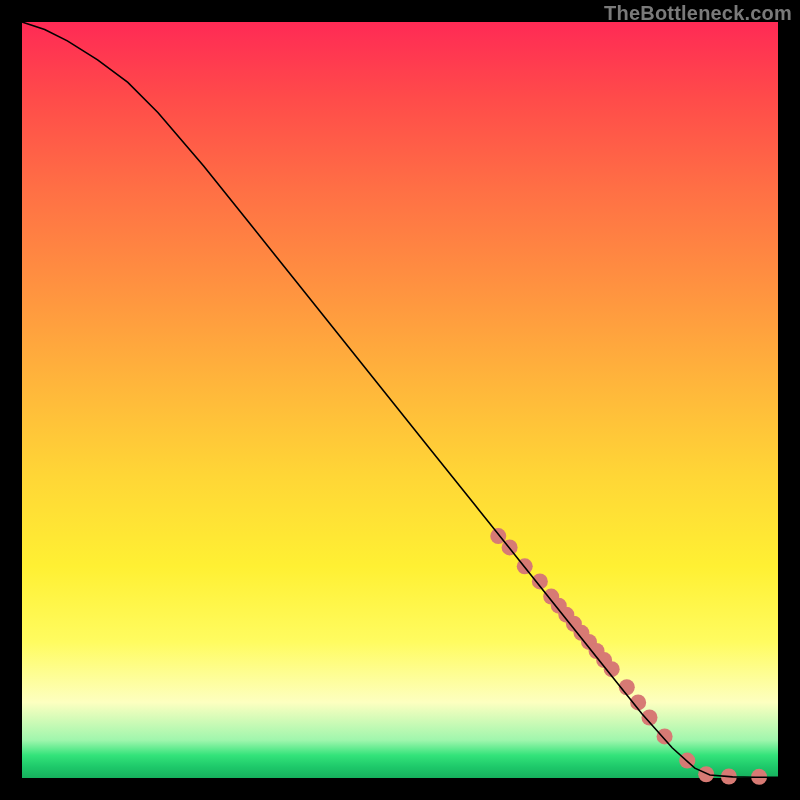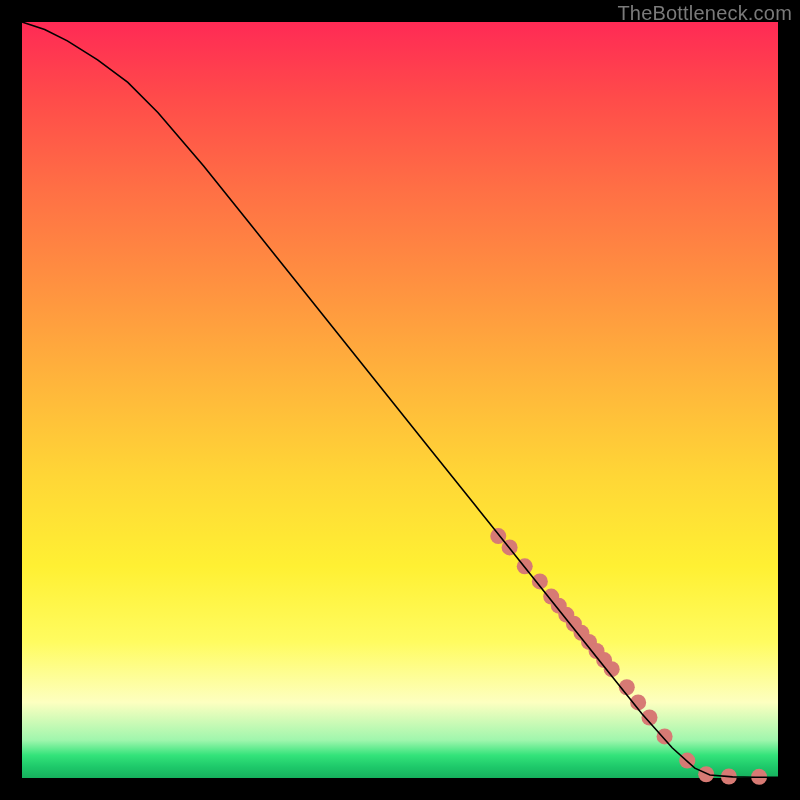--- a/index.html
+++ b/index.html
@@ -47,20 +47,21 @@
     );
   }
   .watermark {
     position: absolute;
     top: 2px;
     right: 8px;
     color: #7a7a7a;
     font-size: 20px;
     letter-spacing: 0.2px;
     user-select: none;
+    font-weight: bold;
   }
   svg.curve {
     position: absolute;
     inset: 0;
     width: 100%;
     height: 100%;
     overflow: visible;
   }
 </style>
 </head>

